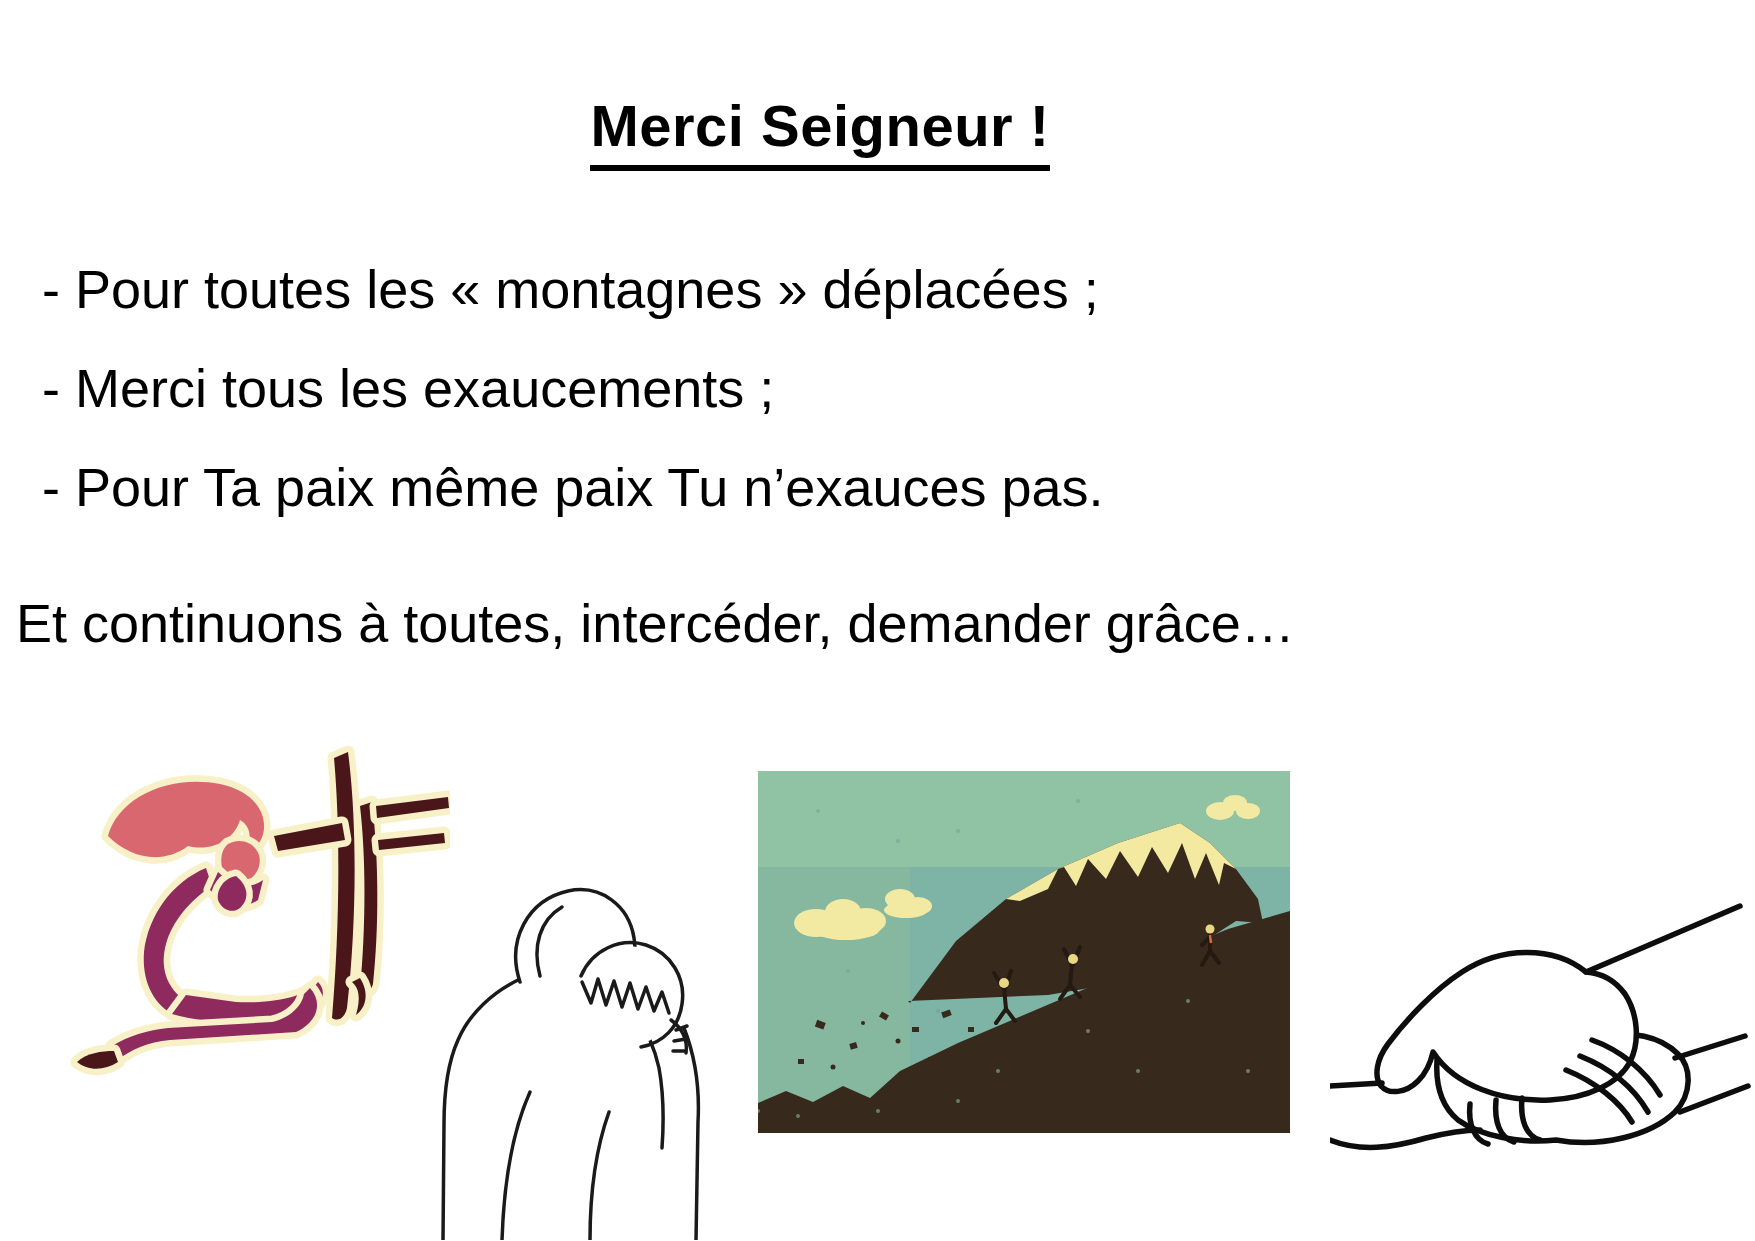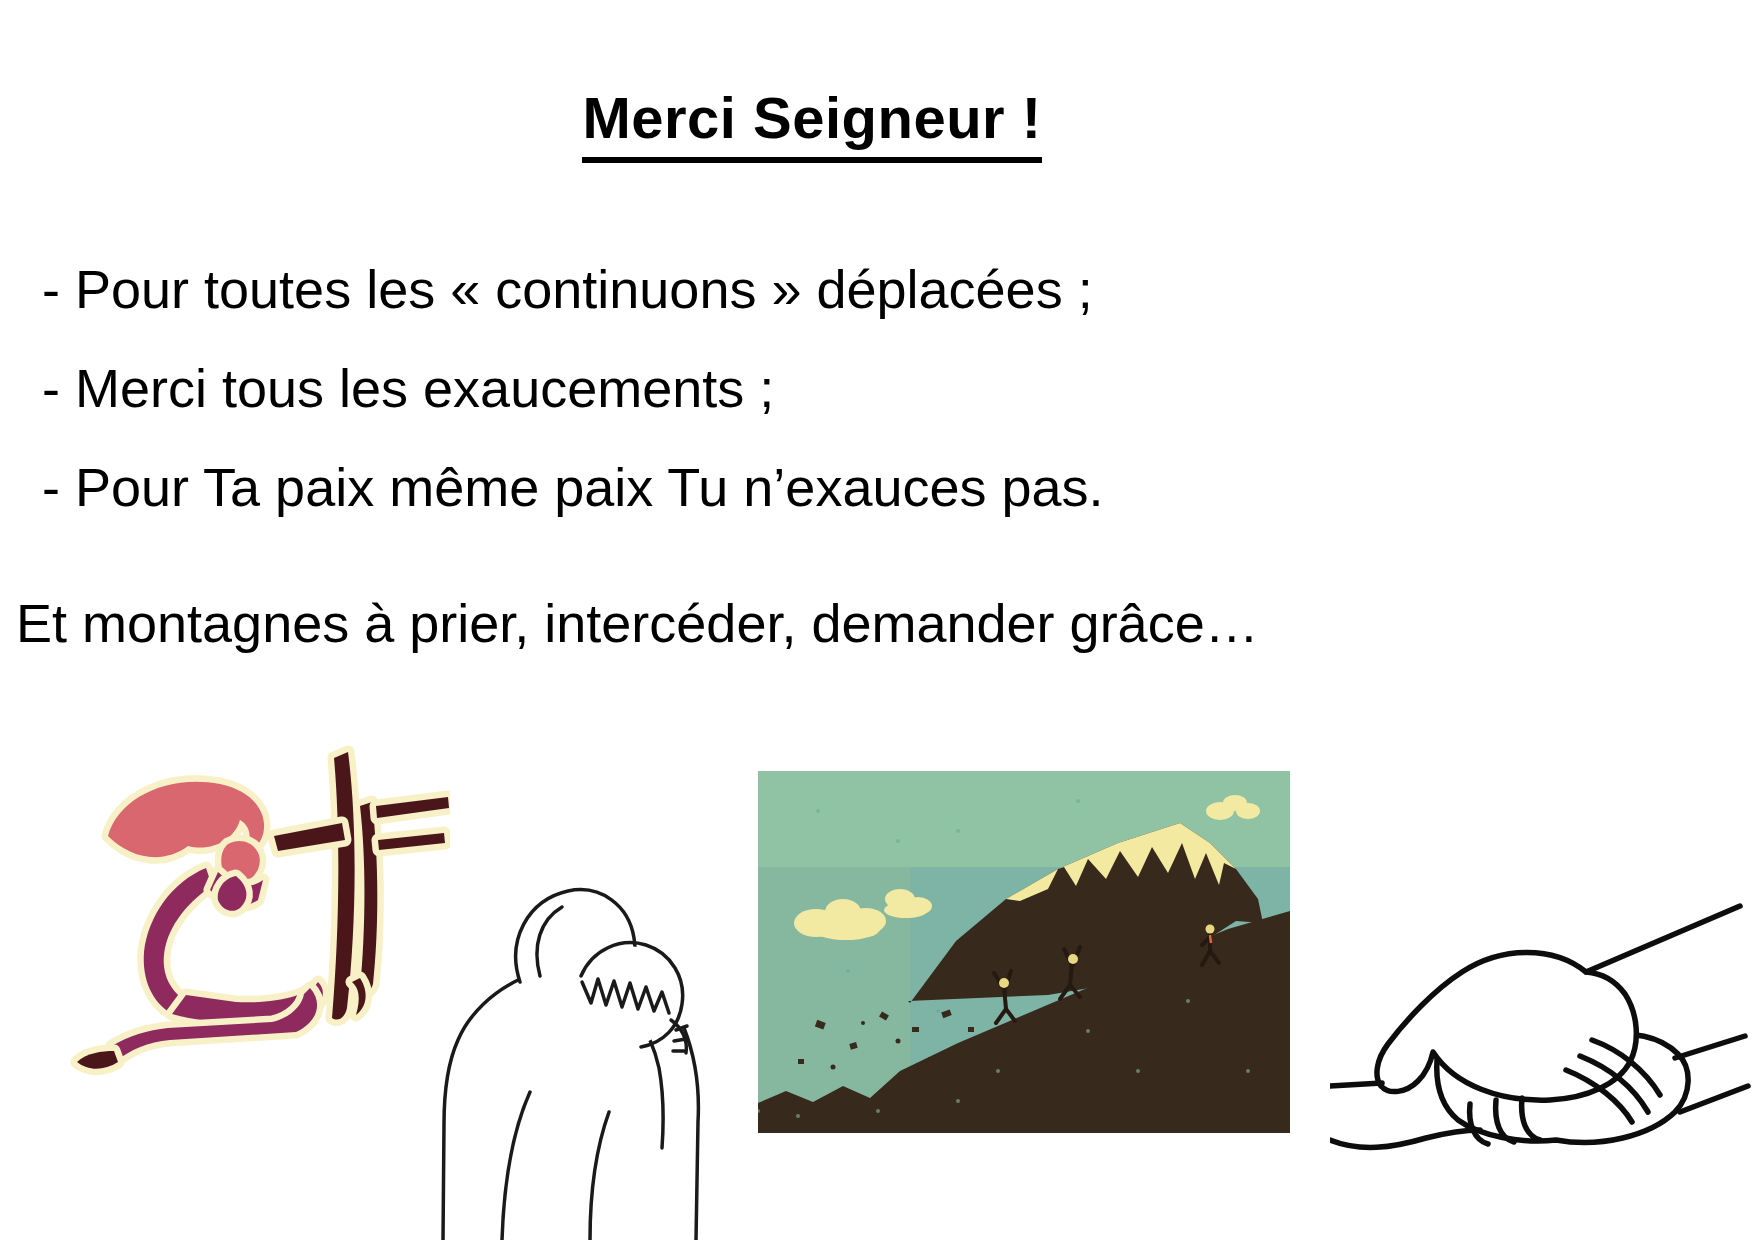--- a/index.html
+++ b/index.html
@@ -6,21 +6,21 @@
   .slide{
     position:relative;
     width:1755px;height:1241px;
     background:#ffffff;
     overflow:hidden;
     font-family:"Liberation Sans", sans-serif;
     color:#000;
   }
   .title-wrap{
     position:absolute;top:84px;left:0;width:1624px;
-    text-align:center;margin:0;
+    text-align:center;margin:8px;
   }
   .title-underline{
     display:inline-block;
     font-size:58px;font-weight:bold;
     border-bottom:6px solid #000;
     padding-bottom:6px;
     letter-spacing:0.5px;
   }
   .bullets{
     position:absolute;left:42px;top:240px;
@@ -36,26 +36,26 @@
 </head>
 <body>
 
 <div class="slide">
 
   <h1 class="title-wrap">
     <span class="title-underline">Merci Seigneur !</span>
   </h1>
 
   <div class="bullets">
-    <div>- Pour toutes les « continuons » déplacées ;</div>
+    <div>- Pour toutes les « montagnes » déplacées ;</div>
     <div>- Merci tous les exaucements ;</div>
     <div>- Pour Ta paix même paix Tu n’exauces pas.</div>
   </div>
 
-  <div class="closing">Et montagnes à prier, intercéder, demander grâce…</div>
+  <div class="closing">Et continuons à toutes, intercéder, demander grâce…</div>
 
   <div class="illus" style="left:60px;top:740px;">
     <svg width="390" height="360" viewBox="0 0 390 360">
       <g stroke="#f8f1c8" stroke-width="13" stroke-linejoin="round" stroke-linecap="round" style="paint-order:stroke">
 
         <g fill="#4a161a">
           <path d="M288,12 C297,80 297,180 287,268 C285,278 278,282 272,278 C279,196 281,96 274,18 Z"></path>
           <path d="M312,62 C319,120 319,190 313,244 C311,252 304,254 300,250 C306,186 306,118 300,66 Z"></path>
           <path d="M214,96 L282,83 L285,100 L218,111 Z"></path>
           <path d="M316,66 L388,57 L389,68 L317,78 Z"></path>

